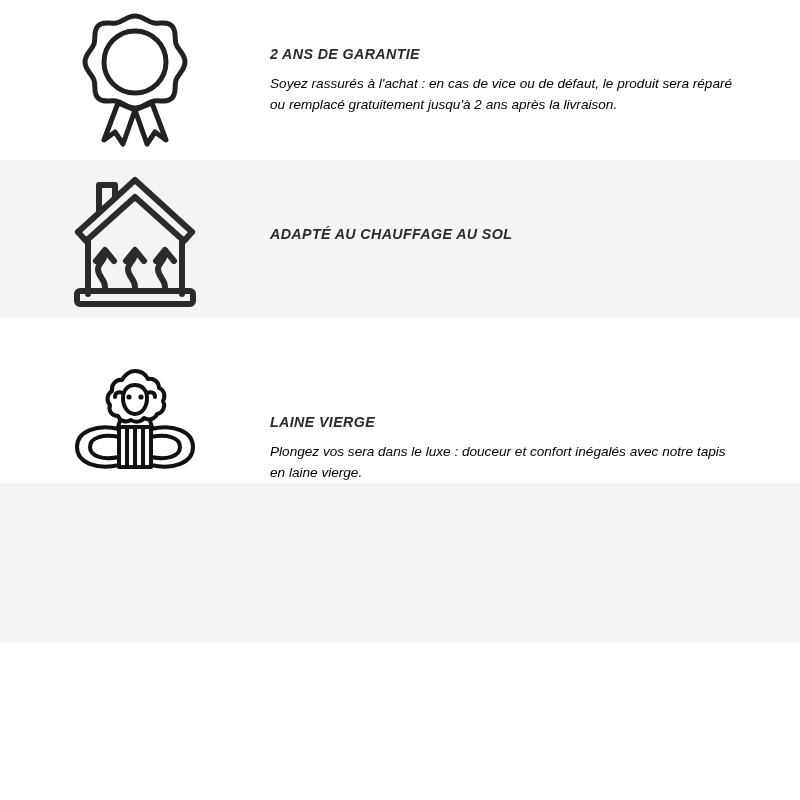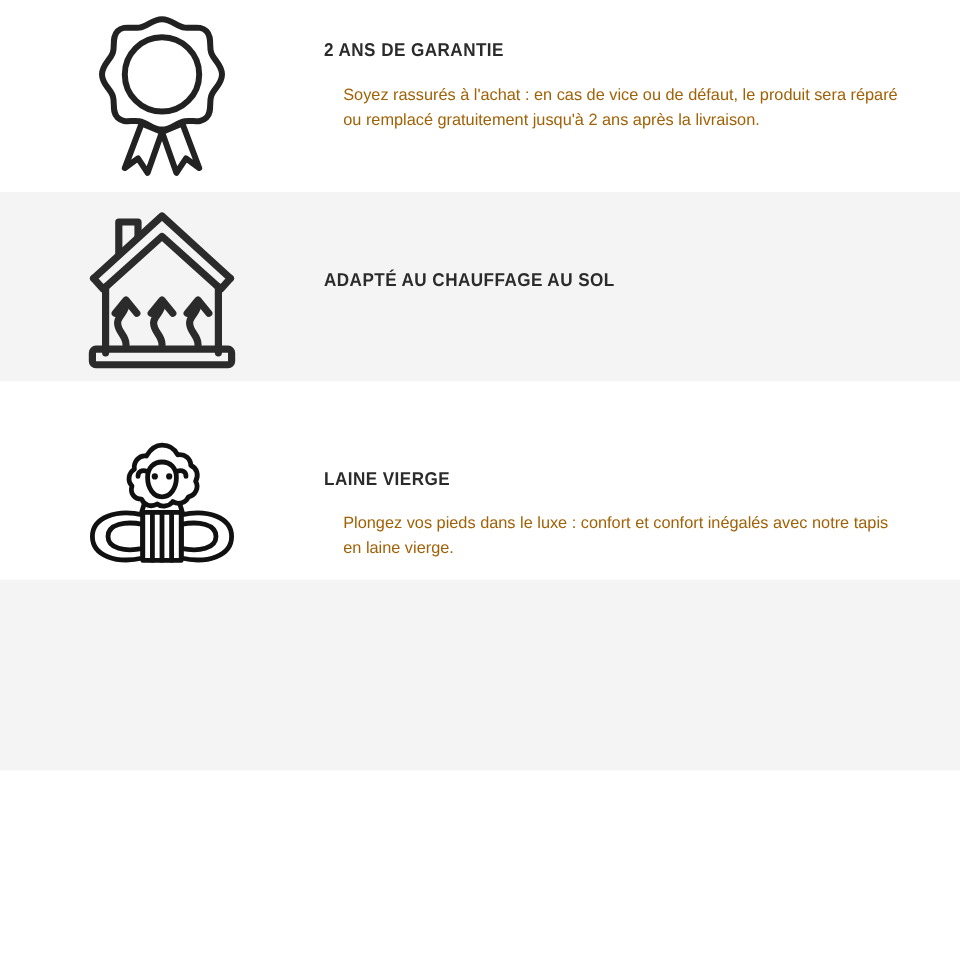--- a/index.html
+++ b/index.html
@@ -39,41 +39,42 @@
     align-items: center;
     justify-content: center;
   }
   .icon-cell svg {
     display: block;
   }
 
   .text-cell {
     flex: 1 1 auto;
     padding-right: 35px;
+    font-style: italic;
   }
 
   .feature-title {
     margin: 0 0 10px 0;
     font-family: "Liberation Sans", sans-serif;
     font-weight: bold;
     font-size: 15.5px;
     letter-spacing: 0.4px;
     color: #2b2b2b;
     text-transform: uppercase;
     transform: scaleX(0.92);
     transform-origin: left center;
     white-space: nowrap;
   }
 
   .feature-desc {
-    margin: 16px;
+    margin: 0;
     font-family: "Liberation Sans", sans-serif;
     font-size: 13.6px;
     line-height: 1.55;
-    color: #a16207;
+    color: #000000;
     max-width: 470px;
   }
 
   
   .filler-band {
     position: absolute;
     left: 0;
     background: #f4f4f4;
   }
 </style>
@@ -196,19 +197,19 @@
 
         <rect x="48" y="60" width="32" height="40" fill="#ffffff"></rect>
         <path d="M56 60 L56 100"></path>
         <path d="M64 60 L64 100"></path>
         <path d="M72 60 L72 100"></path>
       </svg>
     </div>
 
     <div class="text-cell">
       <p class="feature-title">LAINE VIERGE</p>
-      <p class="feature-desc">Plongez vos pieds dans le luxe : confort et confort inégalés avec notre tapis en laine vierge.</p>
+      <p class="feature-desc">Plongez vos sera dans le luxe : douceur et confort inégalés avec notre tapis en laine vierge.</p>
     </div>
   </div>
 
   <div class="filler-band" style="top:483px; height:159px; width:800px;"></div>
 
 </div>
 
 </body></html>

